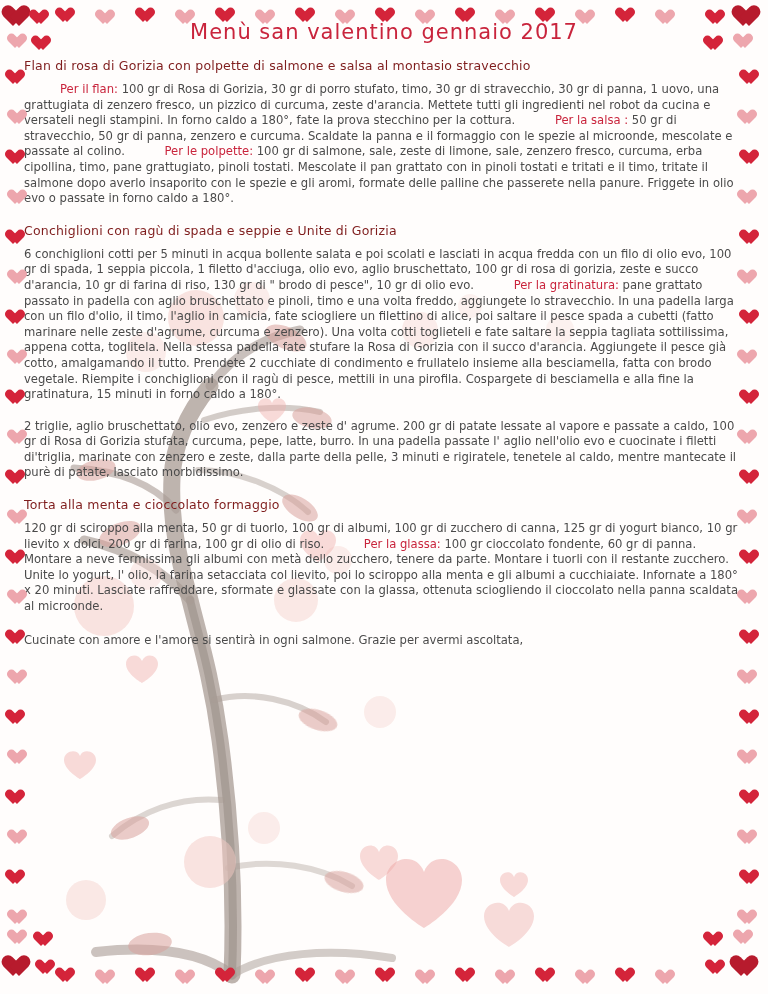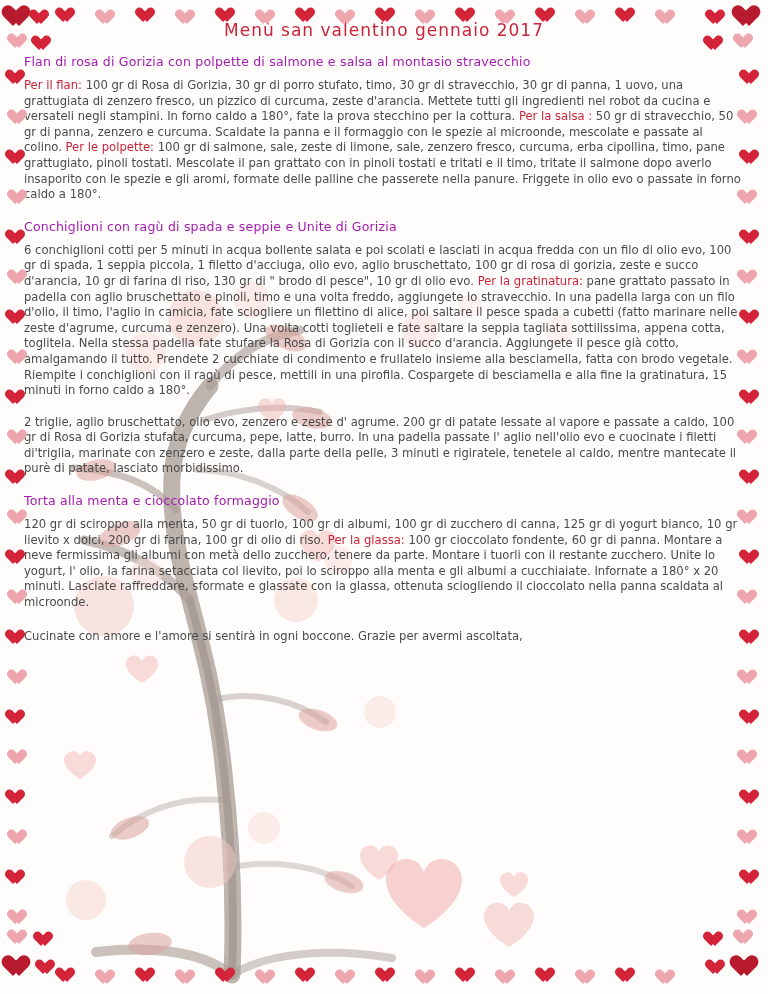--- a/index.html
+++ b/index.html
@@ -78,46 +78,47 @@
     width: 732px;
     height: 960px;
     padding: 0 6px;
     box-sizing: border-box;
   }
 
   .doc-title {
     text-align: center;
     color: #c9243c;
     font-family: "DejaVu Sans", sans-serif;
-    font-size: 17px;
+    font-size: 21px;
     letter-spacing: 1px;
     margin: 6px 0 14px 0;
     font-weight: normal;
   }
 
   .recipe { margin-bottom: 16px; }
 
   .recipe-title {
-    color: #a21caf;
+    color: #7f1d1d;
     font-size: 12.5px;
     margin: 0 0 9px 0;
     font-weight: normal;
     letter-spacing: 0.2px;
   }
 
   .recipe-body {
     color: #4a4a4a;
     font-size: 11.6px;
     line-height: 15.6px;
     text-align: left;
     margin: 0;
   }
 
   .hl {
     color: #c9243c;
+    margin-left: 36px;
   }
 
   .closing {
     color: #4a4a4a;
     font-size: 11.6px;
     line-height: 15.6px;
     margin-top: 18px;
   }
   .signature {
     color: #4a4a4a;
@@ -331,16 +332,16 @@
       </p>
     </div>
 
     <div class="recipe">
       <h2 class="recipe-title">Torta alla menta e cioccolato formaggio</h2>
       <p class="recipe-body">
         <span>120 gr di sciroppo alla menta, 50 gr di tuorlo, 100 gr di albumi, 100 gr di zucchero di canna, 125 gr di yogurt bianco, 10 gr lievito x dolci, 200 gr di farina, 100 gr di olio di riso. </span><span class="hl">Per la glassa:</span><span> 100 gr cioccolato fondente, 60 gr di panna. Montare a neve fermissima gli albumi con metà dello zucchero, tenere da parte. Montare i tuorli con il restante zucchero. Unite lo yogurt, l' olio, la farina setacciata col lievito, poi lo sciroppo alla menta e gli albumi a cucchiaiate. Infornate a 180° x 20 minuti. Lasciate raffreddare, sformate e glassate con la glassa, ottenuta sciogliendo il cioccolato nella panna scaldata al microonde.</span>
       </p>
     </div>
 
-    <p class="closing">Cucinate con amore e l'amore si sentirà in ogni boccone. Grazie per avermi ascoltata,</p>
+    <p class="closing">Cucinate con amore e l'amore si sentirà in ogni salmone. Grazie per avermi ascoltata,</p>
 
   </div>
 </div>
 
 </body></html>

